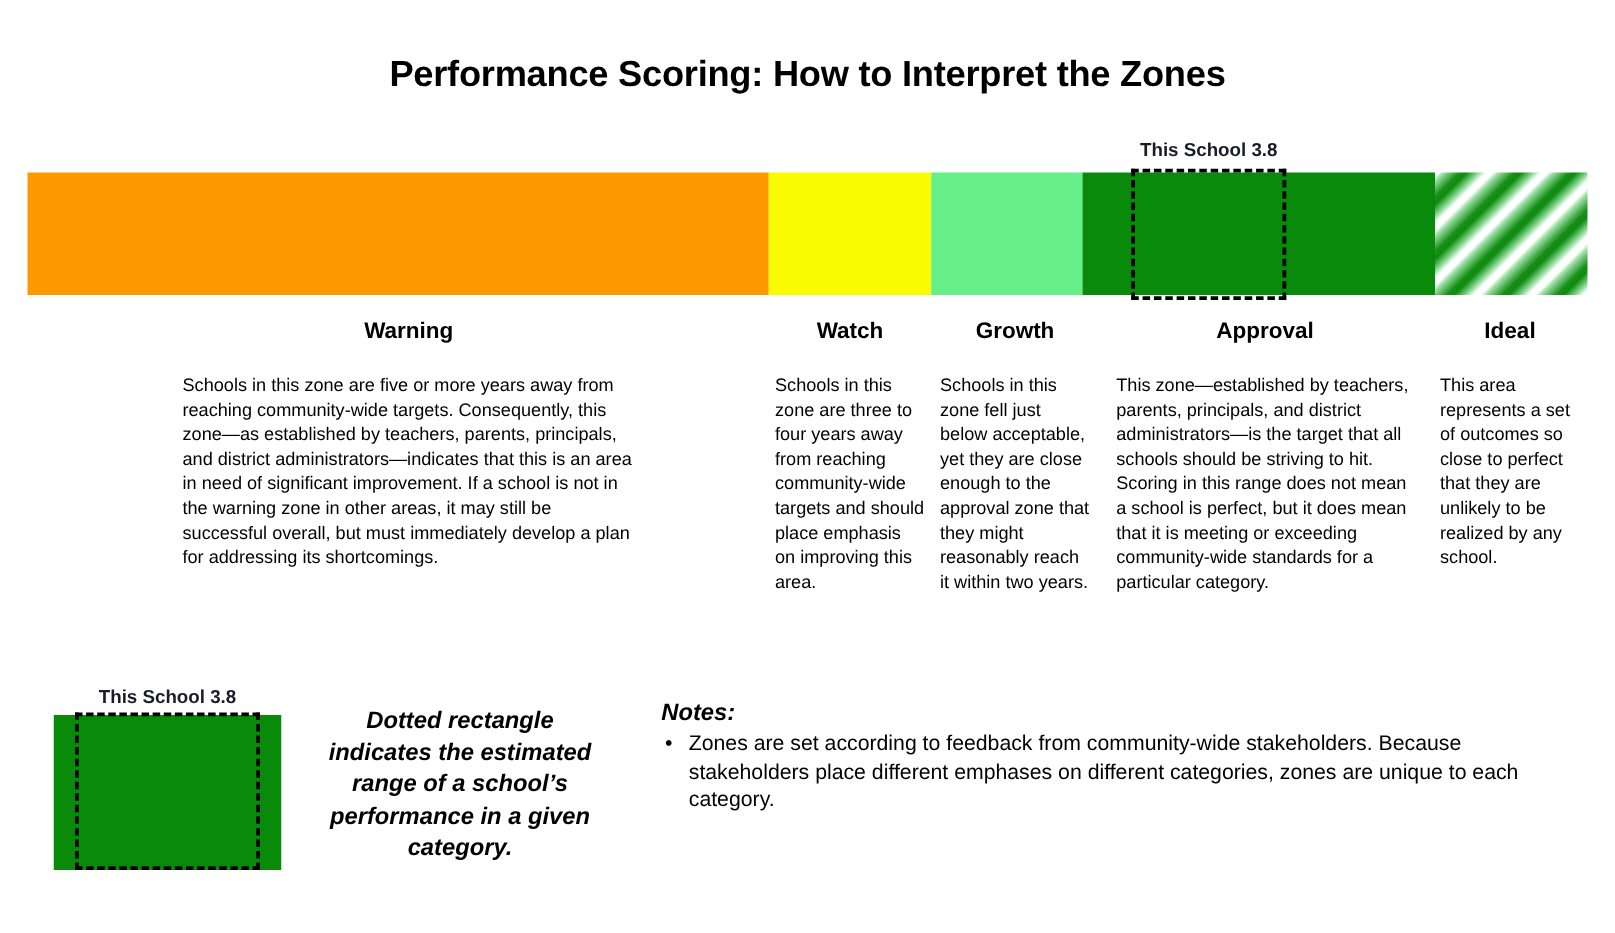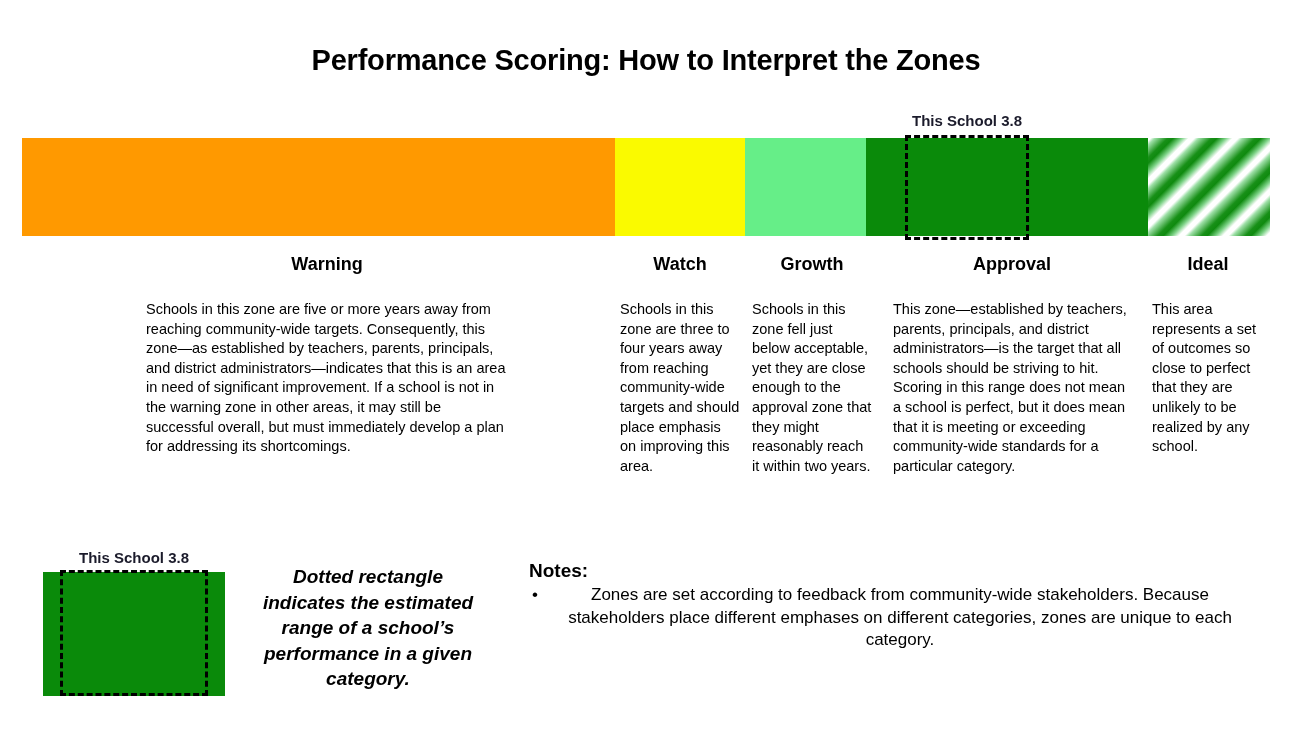--- a/index.html
+++ b/index.html
@@ -142,34 +142,34 @@
     position: absolute;
     left: 529px;
     top: 560px;
     width: 720px;
   }
   #notes-heading {
     font-size: 19px;
     font-weight: bold;
     margin: 0 0 2px 0;
     color: #000;
+    font-style: italic;
   }
   #notes-list {
     margin: 0;
     padding: 0;
     list-style: none;
   }
   #notes-list li {
     position: relative;
     padding-left: 22px;
     font-size: 17px;
     line-height: 22.5px;
     margin-bottom: 2px;
     color: #000;
-    text-align: center;
   }
   #notes-list li::before {
     content: "\2022";
     position: absolute;
     left: 3px;
     top: 0;
     font-size: 17px;
   }
 </style>
 </head>

